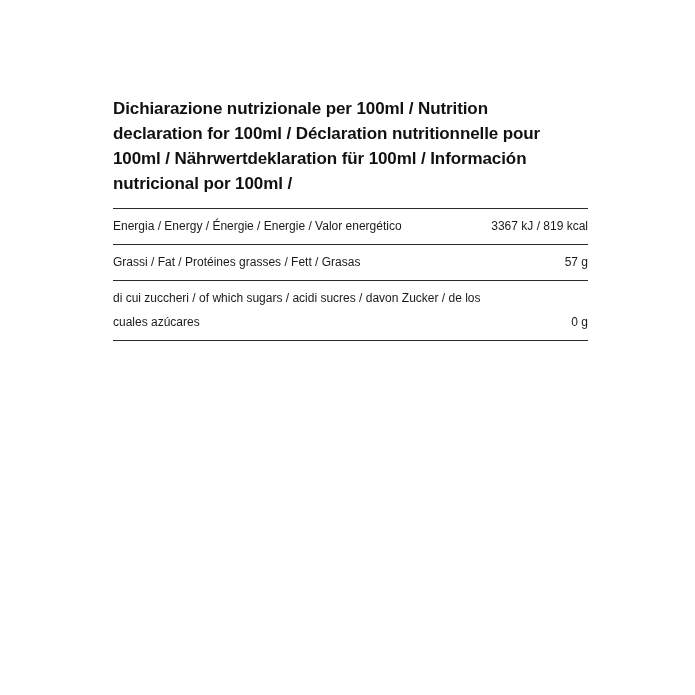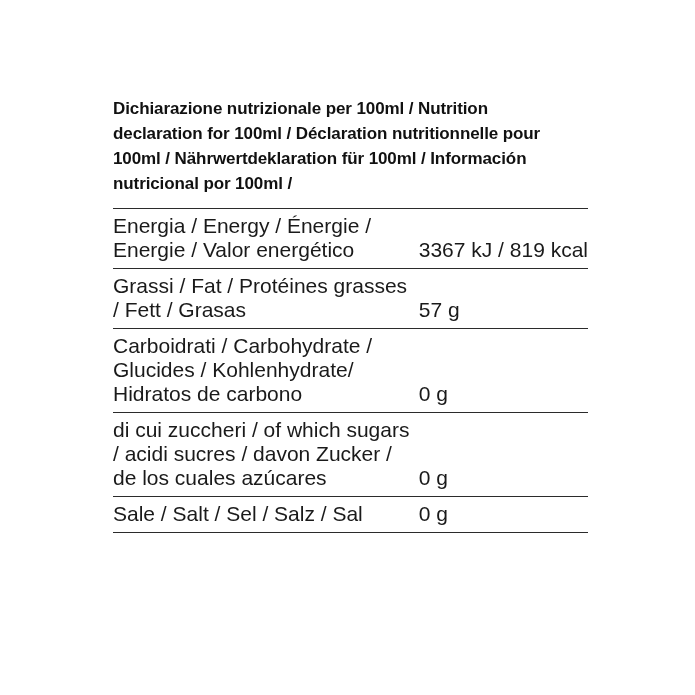--- a/index.html
+++ b/index.html
@@ -25,40 +25,40 @@
     line-height: 25px;
     font-weight: 700;
     color: #111111;
     letter-spacing: -0.1px;
     margin: 0 0 12px 0;
     width: 460px;
   }
   .nutrition-table {
     width: 475px;
     border-collapse: collapse;
-    font-size: 21px;
+    font-size: 12px;
     line-height: 24px;
     color: #1a1a1a;
   }
   .nutrition-table tr {
     border-bottom: 1px solid #2b2b2b;
   }
   .nutrition-table tr:first-child {
     border-top: 1px solid #2b2b2b;
   }
   .nutrition-table td {
     padding: 5px 0 6px 0;
     vertical-align: bottom;
   }
   .nutrition-table td.name {
     text-align: left;
     padding-right: 8px;
   }
   .nutrition-table td.value {
-    text-align: left;
+    text-align: right;
     white-space: nowrap;
     width: 1%;
   }
   .row-multiline td.name {
     padding-bottom: 6px;
   }
 </style>
 </head>
 <body>
 
@@ -70,27 +70,19 @@
     <tbody>
       <tr class="row-multiline">
         <td class="name">Energia / Energy / Énergie / Energie / Valor energético</td>
         <td class="value">3367 kJ / 819 kcal</td>
       </tr>
       <tr>
         <td class="name">Grassi / Fat / Protéines grasses / Fett / Grasas</td>
         <td class="value">57 g</td>
       </tr>
       <tr class="row-multiline">
-        <td class="name">Carboidrati / Carbohydrate / Glucides / Kohlenhydrate/ Hidratos de carbono</td>
-        <td class="value">0 g</td>
-      </tr>
-      <tr class="row-multiline">
         <td class="name">di cui zuccheri / of which sugars / acidi sucres / davon Zucker / de los cuales azúcares</td>
-        <td class="value">0 g</td>
-      </tr>
-      <tr>
-        <td class="name">Sale / Salt / Sel / Salz / Sal</td>
         <td class="value">0 g</td>
       </tr>
     </tbody>
   </table>
 
 </div>
 
 </body></html>

